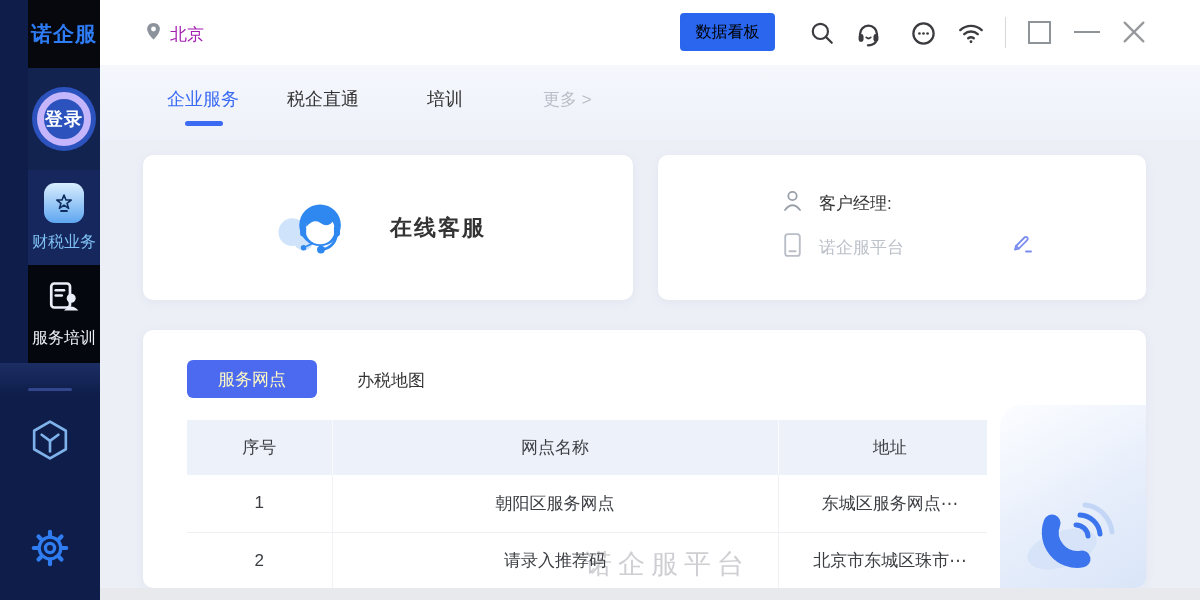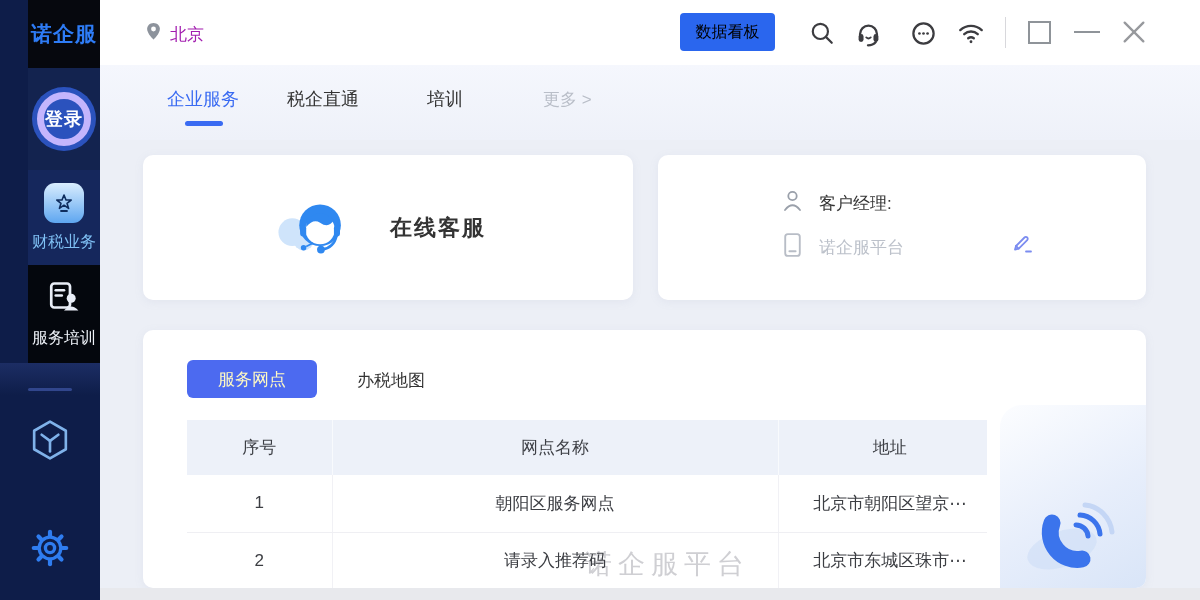--- a/index.html
+++ b/index.html
@@ -290,21 +290,21 @@
         <tr>
           <th>序号</th>
           <th>网点名称</th>
           <th class="addr" style="text-align:center;">地址</th>
         </tr>
       </thead>
       <tbody>
         <tr>
           <td>1</td>
           <td>朝阳区服务网点</td>
-          <td class="addr">北京市朝阳区望京⋯</td>
+          <td class="addr">东城区服务网点⋯</td>
         </tr>
         <tr>
           <td>2</td>
           <td>请录入推荐码</td>
           <td class="addr">北京市东城区珠市⋯</td>
         </tr>
       </tbody>
     </table>
   </div>
 

